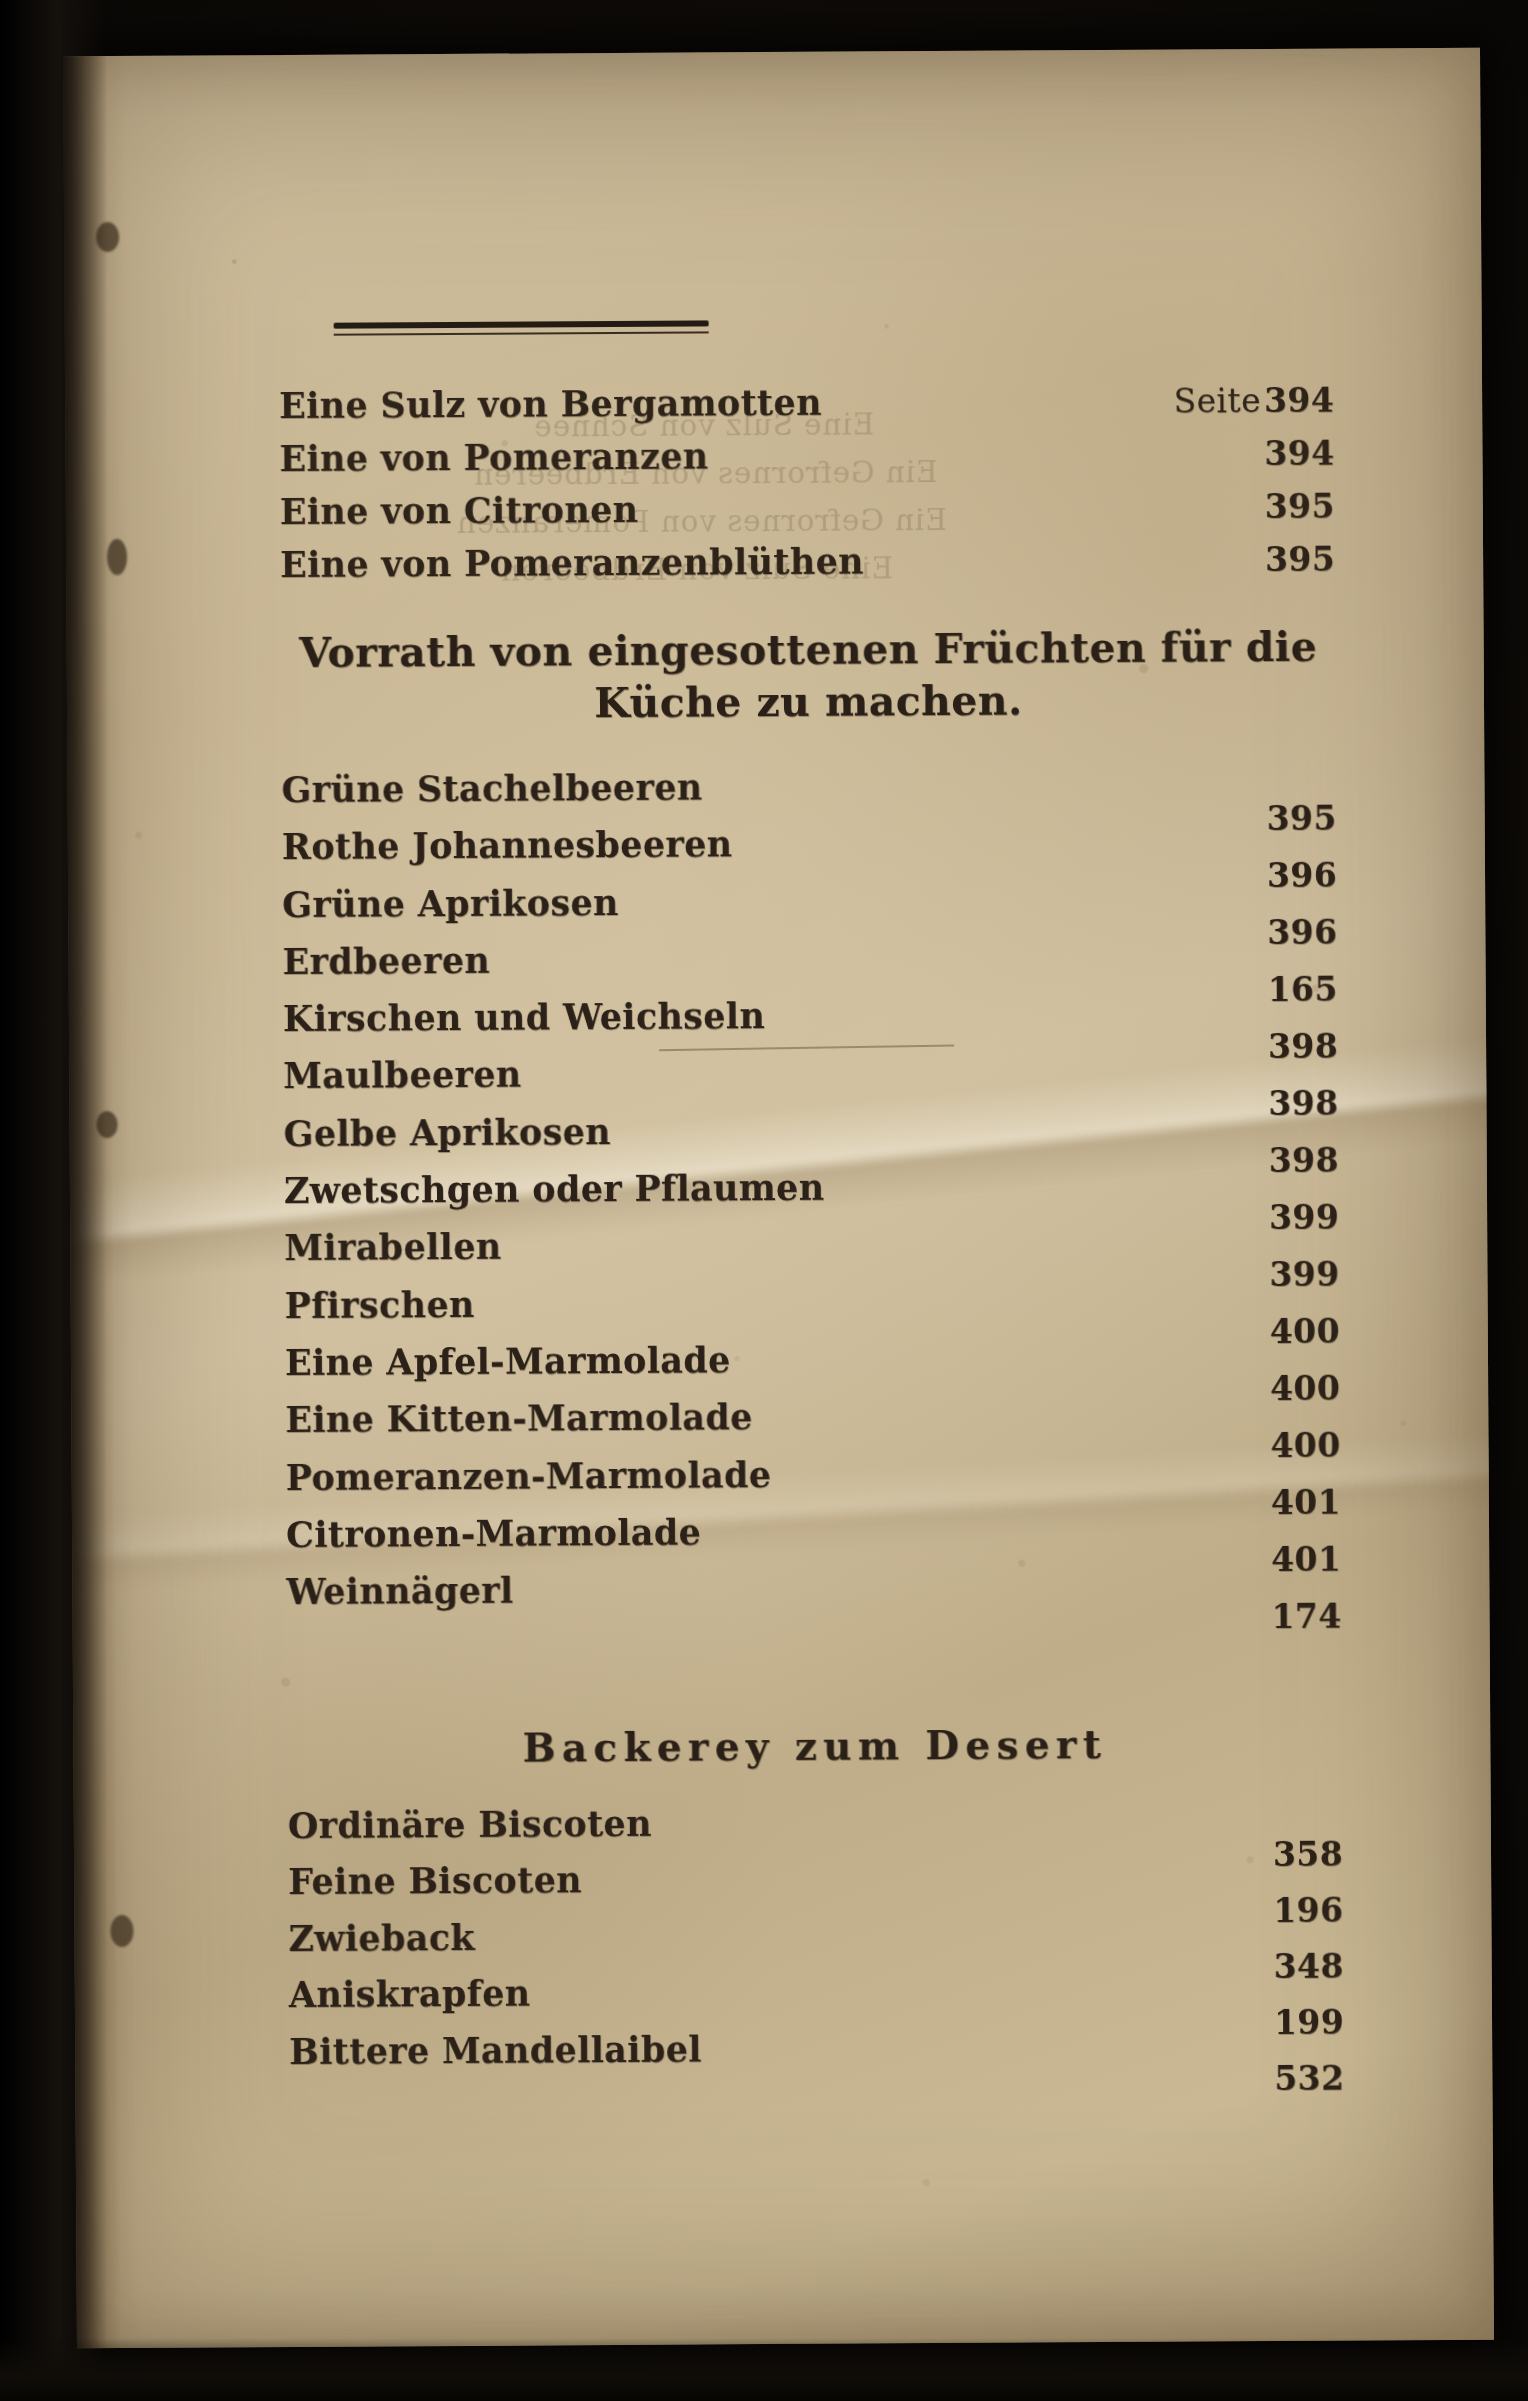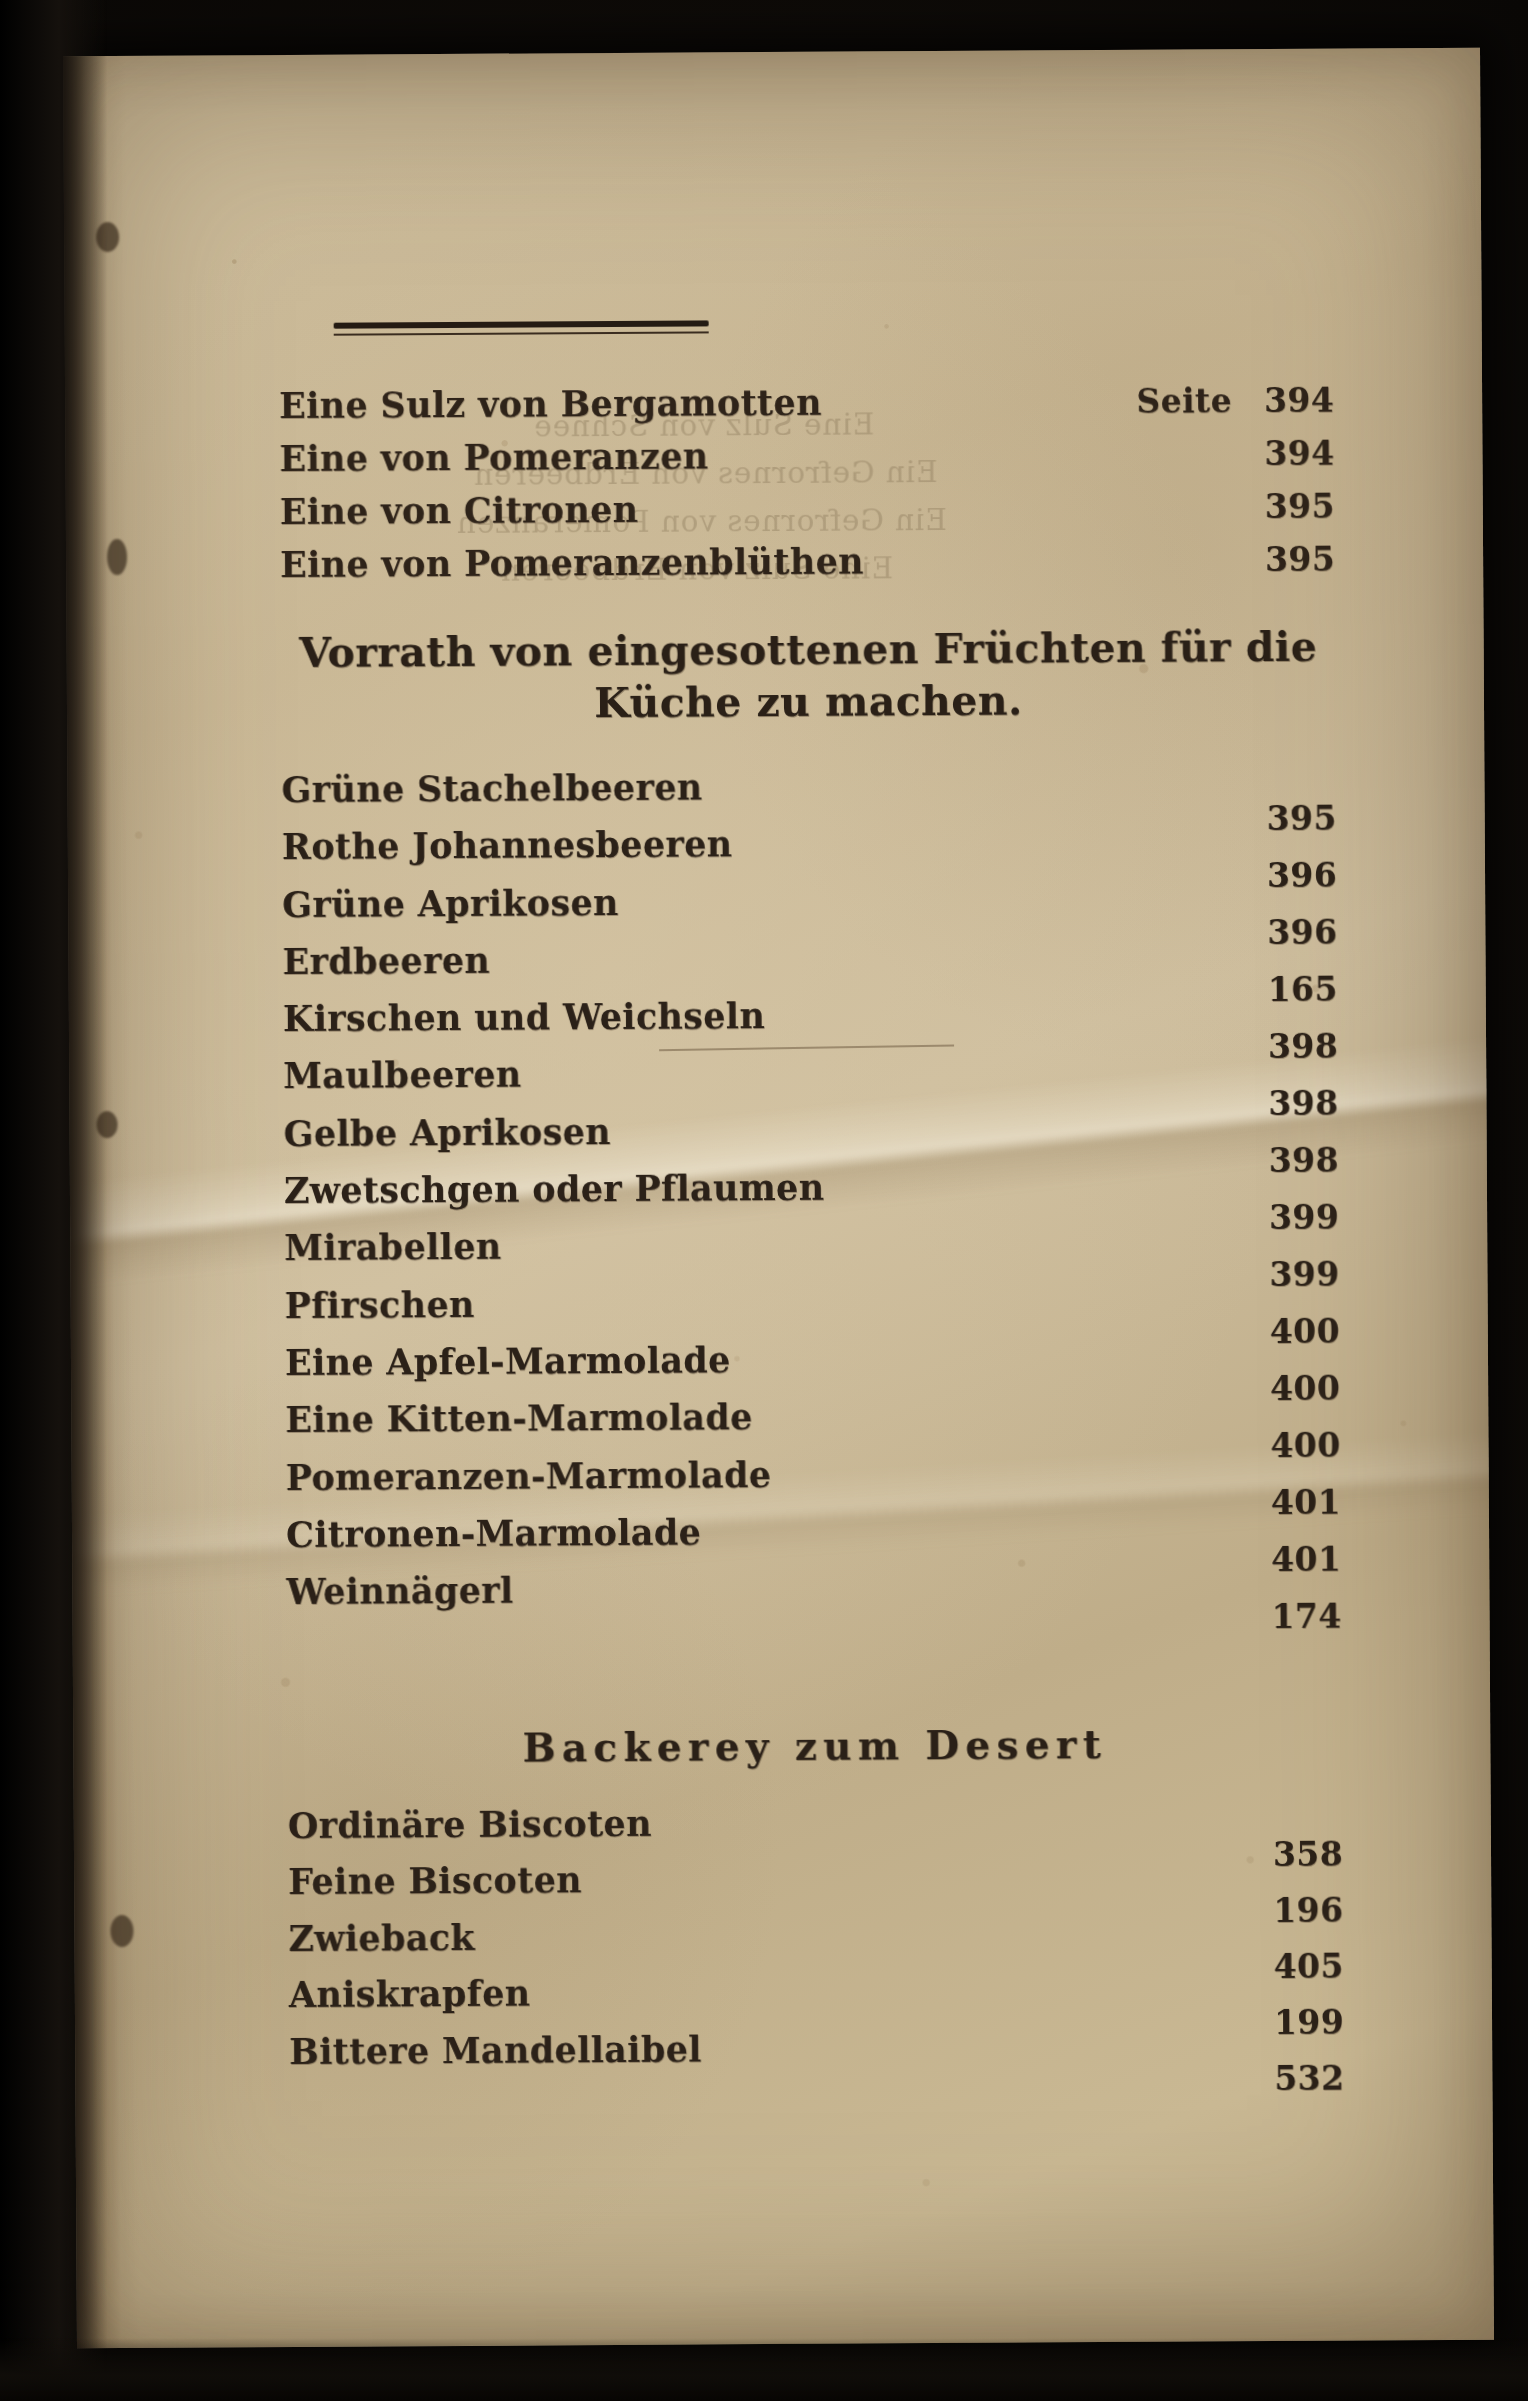--- a/index.html
+++ b/index.html
@@ -199,22 +199,22 @@
   }
   .row .pageno {
     font-family: "DejaVu Serif", serif;
     font-size: 33px;
     font-weight: 600;
     min-width: 82px;
     text-align: right;
     letter-spacing: 0.4px;
   }
   .row .seite {
-    font-weight: 700;
-    margin-right: 32px;
+    font-weight: 400;
+    margin-right: 3px;
     letter-spacing: 0.4px;
   }
 
   .group-a .row { margin-bottom: 18px; }
 
   .heading {
     text-align: center;
     font-family: "DejaVu Serif", serif;
     font-weight: 700;
     font-size: 41px;
@@ -378,21 +378,21 @@
         <div class="labels">
           <div class="li">Ordinäre Biscoten</div>
           <div class="li">Feine Biscoten</div>
           <div class="li">Zwieback</div>
           <div class="li">Aniskrapfen</div>
           <div class="li">Bittere Mandellaibel</div>
         </div>
         <div class="nums">
           <div class="ni">358</div>
           <div class="ni">196</div>
-          <div class="ni">405</div>
+          <div class="ni">348</div>
           <div class="ni">199</div>
           <div class="ni">532</div>
         </div>
       </div>
 
     </div>
 
     <div class="vignette"></div>
   </div>
 

